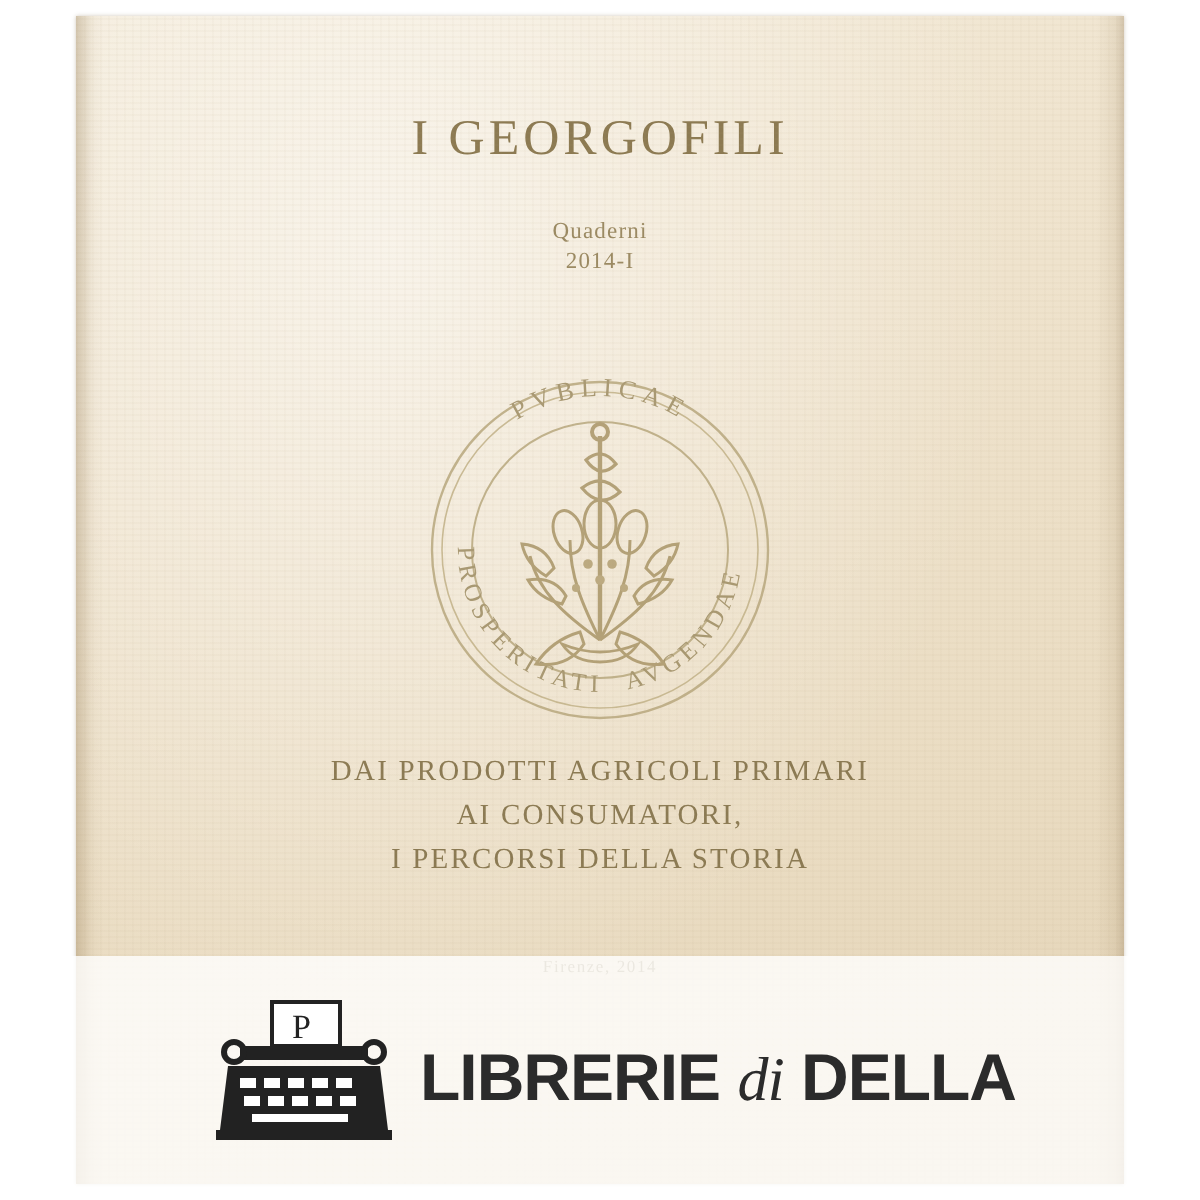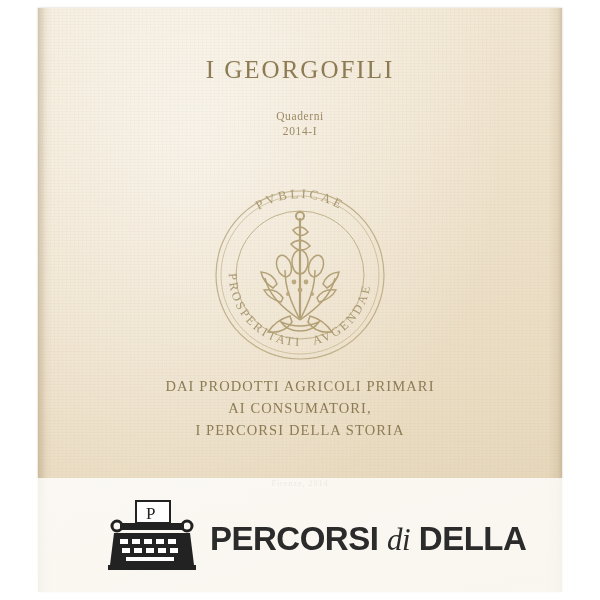--- a/index.html
+++ b/index.html
@@ -258,20 +258,20 @@
             <rect x="28" y="49" width="8" height="5"></rect>
             <rect x="40" y="49" width="8" height="5"></rect>
             <rect x="52" y="49" width="8" height="5"></rect>
             <rect x="64" y="49" width="8" height="5"></rect>
             <rect x="20" y="58" width="48" height="4"></rect>
           </g>
           <rect x="2" y="66" width="88" height="5" fill="#222"></rect>
         </svg>
       </div>
       <div class="wm-text">
-        <span>PERCORSI</span>
+        <span>LIBRERIE</span>
         <span class="it">di</span>
         <span>DELLA</span>
       </div>
     </div>
   </div>
 
 </div>
 
 </body></html>

